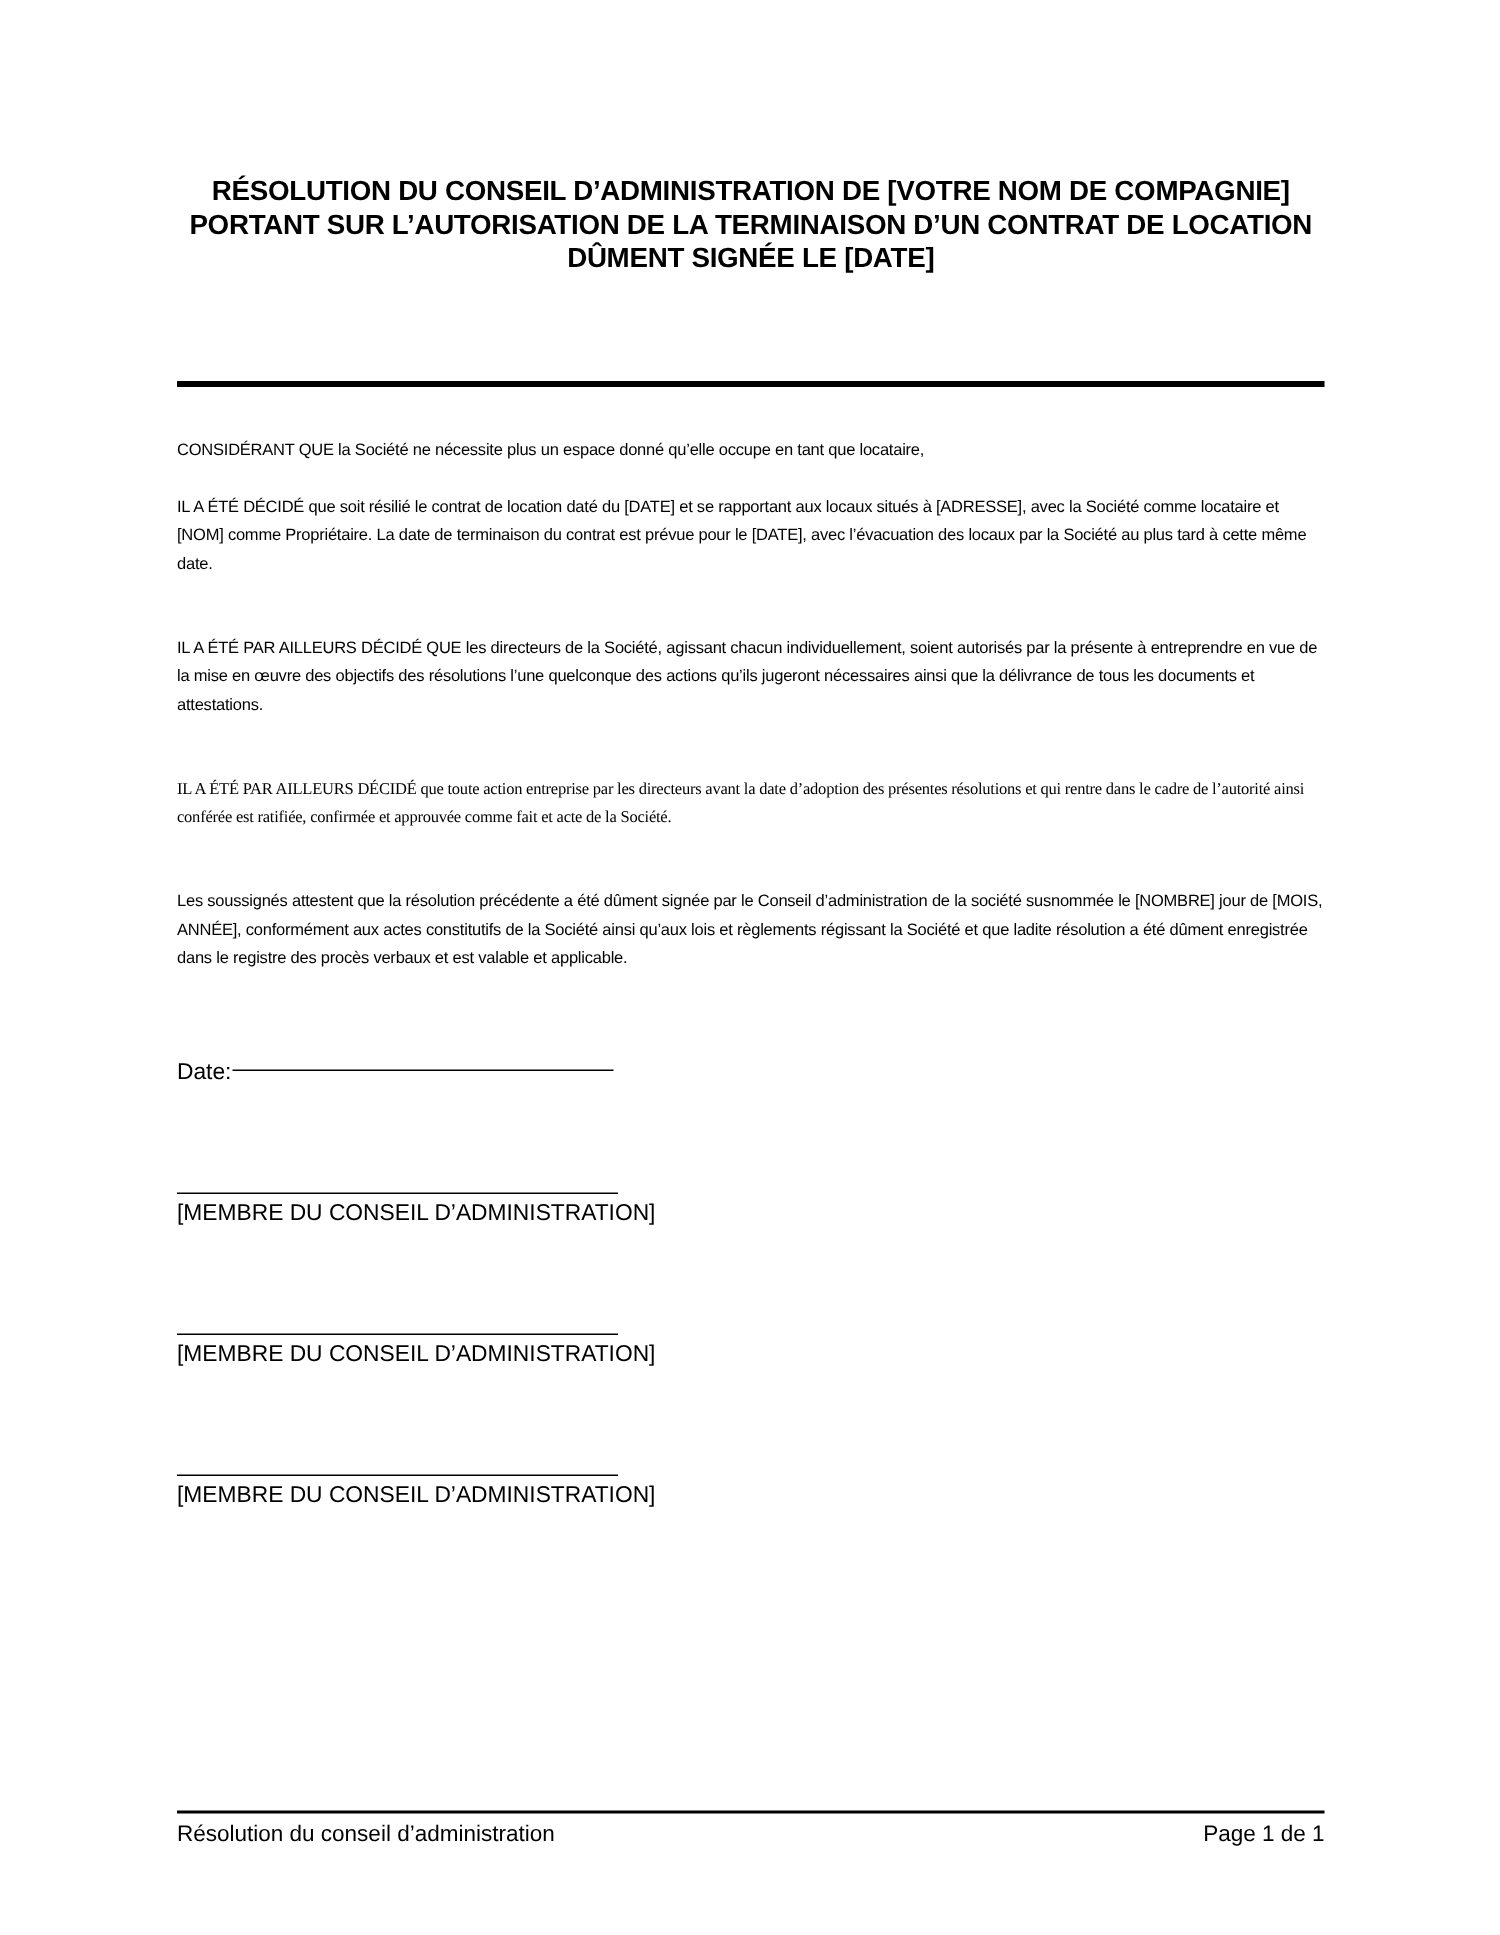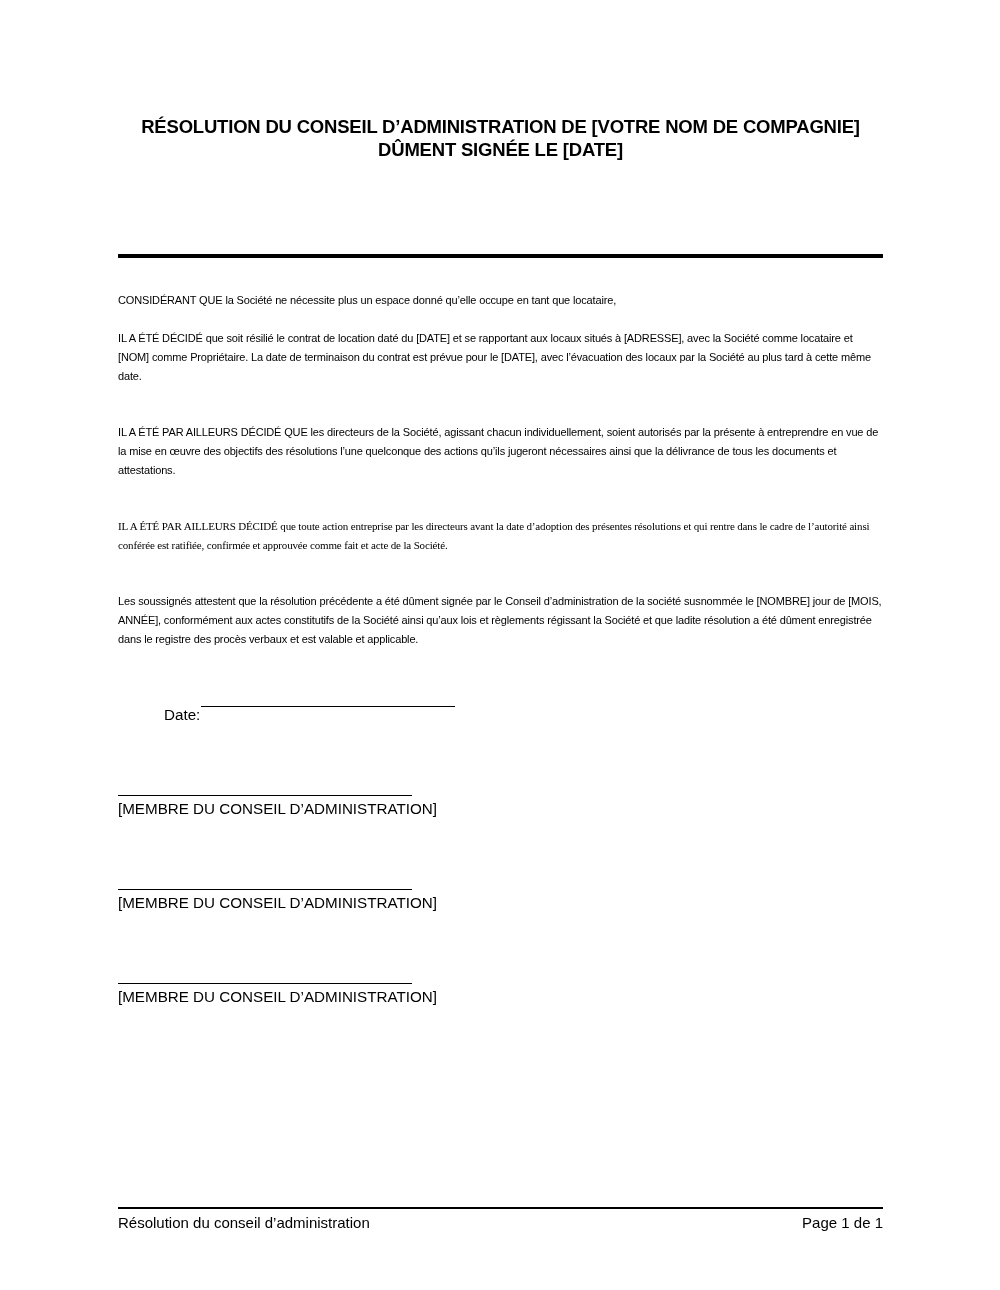--- a/index.html
+++ b/index.html
@@ -58,22 +58,21 @@
     .p4 { top: 517px; font-family: Liberation Serif, serif; }
     .p5 { top: 592px; }
 
     .date-row {
       position: absolute;
       left: 118px;
       top: 705px;
       font-size: 15.2px;
       line-height: 19px;
       display: flex;
-      align-items: flex-start;
-      margin-left: 46px;
+      align-items: center;
     }
     .date-line {
       display: inline-block;
       width: 254px;
       height: 1px;
       border-bottom: 1px solid #000000;
       margin-bottom: 3px;
       margin-left: 1px;
     }
     .signature {
@@ -114,20 +113,21 @@
       justify-content: space-between;
     }
   </style>
 </head>
 <body>
 
 <div class="page">
 
   <div class="title-block">
     <span class="title-line">RÉSOLUTION DU CONSEIL D’ADMINISTRATION DE [VOTRE NOM DE COMPAGNIE]</span>
+    <span class="title-line">PORTANT SUR L’AUTORISATION DE LA TERMINAISON D’UN CONTRAT DE LOCATION</span>
     <span class="title-line">DÛMENT SIGNÉE LE [DATE]</span>
   </div>
 
   <div class="header-rule"></div>
 
   <div class="body-text p1">CONSIDÉRANT QUE la Société ne nécessite plus un espace donné qu’elle occupe en tant que locataire,</div>
   <div class="body-text p2">IL A ÉTÉ DÉCIDÉ que soit résilié le contrat de location daté du [DATE] et se rapportant aux locaux situés à [ADRESSE], avec la Société comme locataire et [NOM] comme Propriétaire. La date de terminaison du contrat est prévue pour le [DATE], avec l’évacuation des locaux par la Société au plus tard à cette même date.</div>
   <div class="body-text p3">IL A ÉTÉ PAR AILLEURS DÉCIDÉ QUE les directeurs de la Société, agissant chacun individuellement, soient autorisés par la présente à entreprendre en vue de la mise en œuvre des objectifs des résolutions l’une quelconque des actions qu’ils jugeront nécessaires ainsi que la délivrance de tous les documents et attestations.</div>
   <div class="body-text p4">IL A ÉTÉ PAR AILLEURS DÉCIDÉ que toute action entreprise par les directeurs avant la date d’adoption des présentes résolutions et qui rentre dans le cadre de l’autorité ainsi conférée est ratifiée, confirmée et approuvée comme fait et acte de la Société.</div>
   <div class="body-text p5">Les soussignés attestent que la résolution précédente a été dûment signée par le Conseil d’administration de la société susnommée le [NOMBRE] jour de [MOIS, ANNÉE], conformément aux actes constitutifs de la Société ainsi qu’aux lois et règlements régissant la Société et que ladite résolution a été dûment enregistrée dans le registre des procès verbaux et est valable et applicable.</div>

